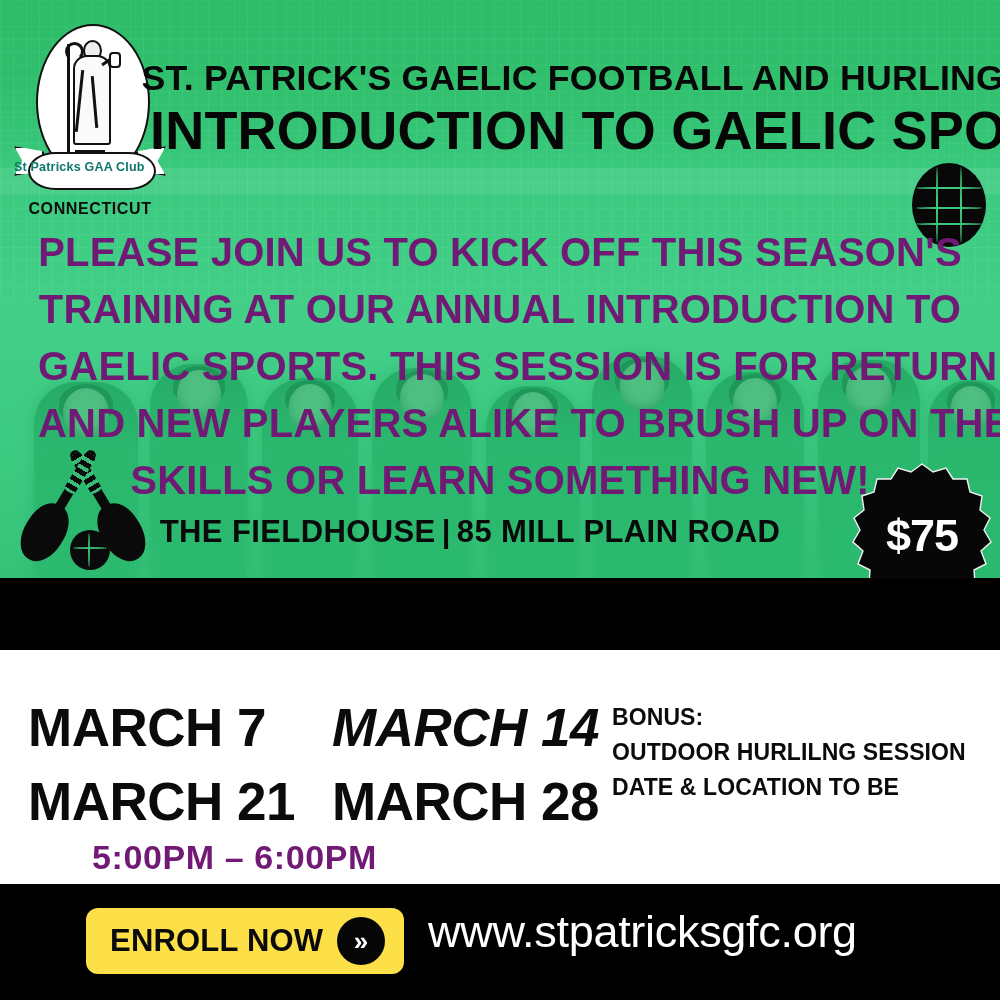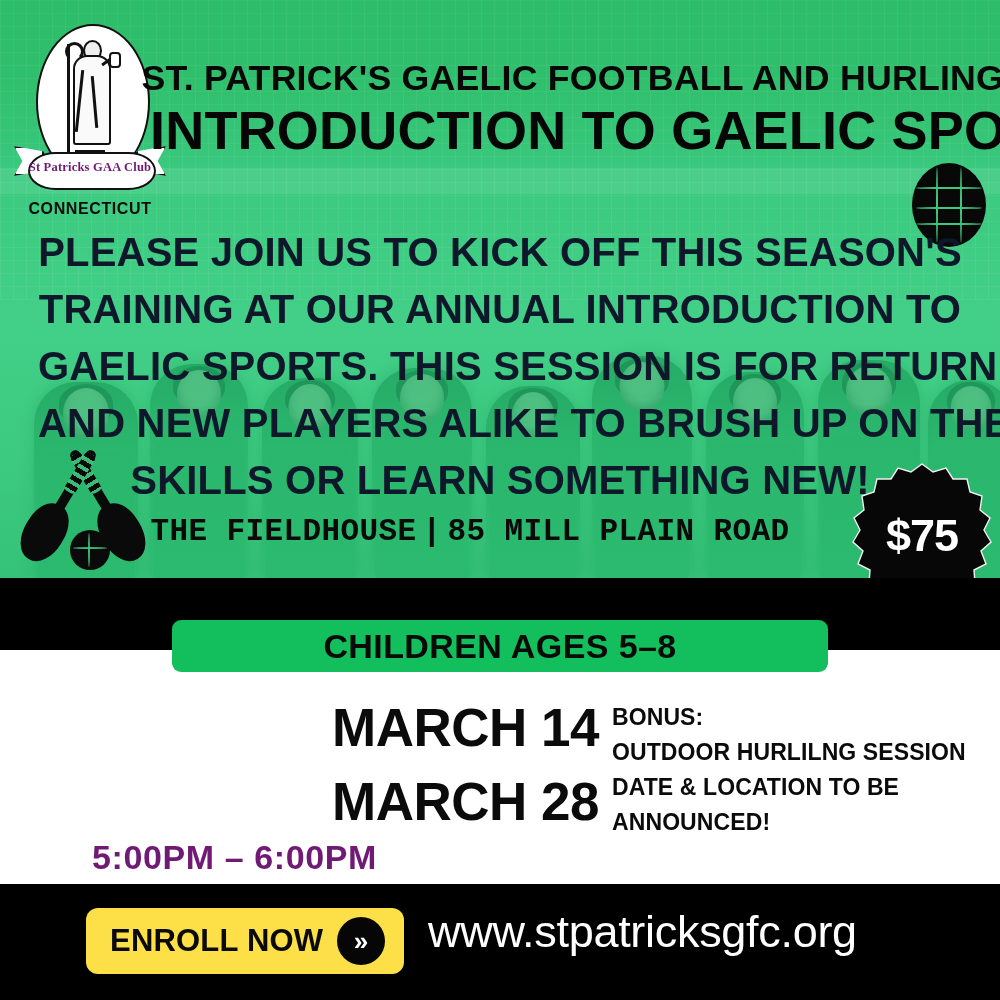--- a/index.html
+++ b/index.html
@@ -174,26 +174,26 @@
     width: 26px; height: 26px;
     background: #ffffff;
     border: 2px solid #111;
   }
   .ribbon-tail-l { left: 0; clip-path: polygon(0 0,100% 18%,100% 82%,0 100%,28% 50%); }
   .ribbon-tail-r { right: 0; clip-path: polygon(100% 0,0 18%,0 82%,100% 100%,72% 50%); }
   .ribbon-text {
     position: absolute;
     left: 0; top: 18px;
     width: 152px;
-    text-align: center;
+    text-align: left;
     font-size: 12.5px;
     font-weight: 700;
-    color: #701a75;
+    color: #0f766e;
     letter-spacing: .2px;
-    font-family: Liberation Serif, serif;
+    font-family: Liberation Sans, sans-serif;
   }
   .logo-state {
     position: absolute;
     left: 0; top: 176px;
     width: 152px;
     text-align: center;
     font-size: 16px;
     font-weight: 700;
     color: #0c0c0c;
     letter-spacing: .6px;
@@ -252,39 +252,38 @@
   }
   .football .rib.r1 { left: 24px; border-radius: 50%; }
   .football .rib.r2 { left: 48px; border-radius: 50%; }
 
   
   .body-copy {
     position: absolute;
     left: 38px; top: 224px;
     width: 924px;
     text-align: center;
-    color: #0f172a;
+    color: #701a75;
     font-size: 40px;
     line-height: 57px;
     font-weight: 900;
     letter-spacing: .2px;
   }
   .body-copy div { white-space: nowrap; }
 
   .venue {
     position: absolute;
     left: 120px; top: 514px;
     width: 700px;
     text-align: center;
     color: #0a0a0a;
     font-size: 31px;
     font-weight: 900;
     letter-spacing: .4px;
     white-space: nowrap;
-    font-family: Liberation Mono, monospace;
   }
   .venue .sep { font-weight: 700; padding: 0 6px; }
 
   
   .hurleys {
     position: absolute;
     left: 4px; top: 448px;
     width: 170px; height: 130px;
   }
   .hurley {
@@ -387,21 +386,21 @@
   }
   .date {
     position: absolute;
     color: #0b0b0b;
     font-size: 53px;
     font-weight: 900;
     letter-spacing: -.5px;
     white-space: nowrap;
   }
   .date.d0 { left: 28px;  top: 697px; }
-  .date.d1 { left: 332px; top: 697px; }
+  .date.d1 { left: 332px; top: 697px; font-style: italic; }
   .date.d2 { left: 28px;  top: 771px; }
   .date.d3 { left: 332px; top: 771px; }
   .time {
     position: absolute;
     left: 92px; top: 838px;
     color: #701a75;
     font-size: 34px;
     font-weight: 900;
     letter-spacing: .6px;
     white-space: nowrap;
@@ -591,31 +590,31 @@
 
   <div class="price-badge">
     <svg width="148" height="148" viewBox="0 0 148 148" aria-hidden="true">
       <path d="M74 2 L85 10 L98 6 L105 17 L119 17 L122 30 L134 34 L132 48 L142 56 L136 68 L143 80 L133 89 L138 102 L126 108 L127 122 L113 124 L109 137 L96 134 L86 143 L74 136 L62 143 L52 134 L39 137 L35 124 L21 122 L22 108 L10 102 L15 89 L5 80 L12 68 L6 56 L16 48 L14 34 L26 30 L29 17 L43 17 L50 6 L63 10 Z" fill="#070707" stroke="#f2f2f2" stroke-width="1.4"></path>
     </svg>
     <div class="price-text">$75</div>
   </div>
 
   <div class="black-band"></div>
   <div class="white-area"></div>
-  <div class="ages-banner">CHILDREN AGES 5–8</div>
-
+
+  <div class="date d0">MARCH 7</div>
   <div class="date d1">MARCH 14</div>
+  <div class="date d2">MARCH 21</div>
   <div class="date d3">MARCH 28</div>
   <div class="time">5:00PM  –  6:00PM</div>
 
   <div class="bonus">
     <div>BONUS:</div>
     <div>OUTDOOR HURLILNG SESSION</div>
     <div>DATE &amp; LOCATION TO BE</div>
-    <div>ANNOUNCED!</div>
   </div>
 
   <div class="footer"></div>
   <div class="enroll-btn">
     <span class="enroll-label">ENROLL NOW</span>
     <span class="chev-circle">»</span>
   </div>
   <div class="website">www.stpatricksgfc.org</div>
 
 </div>

